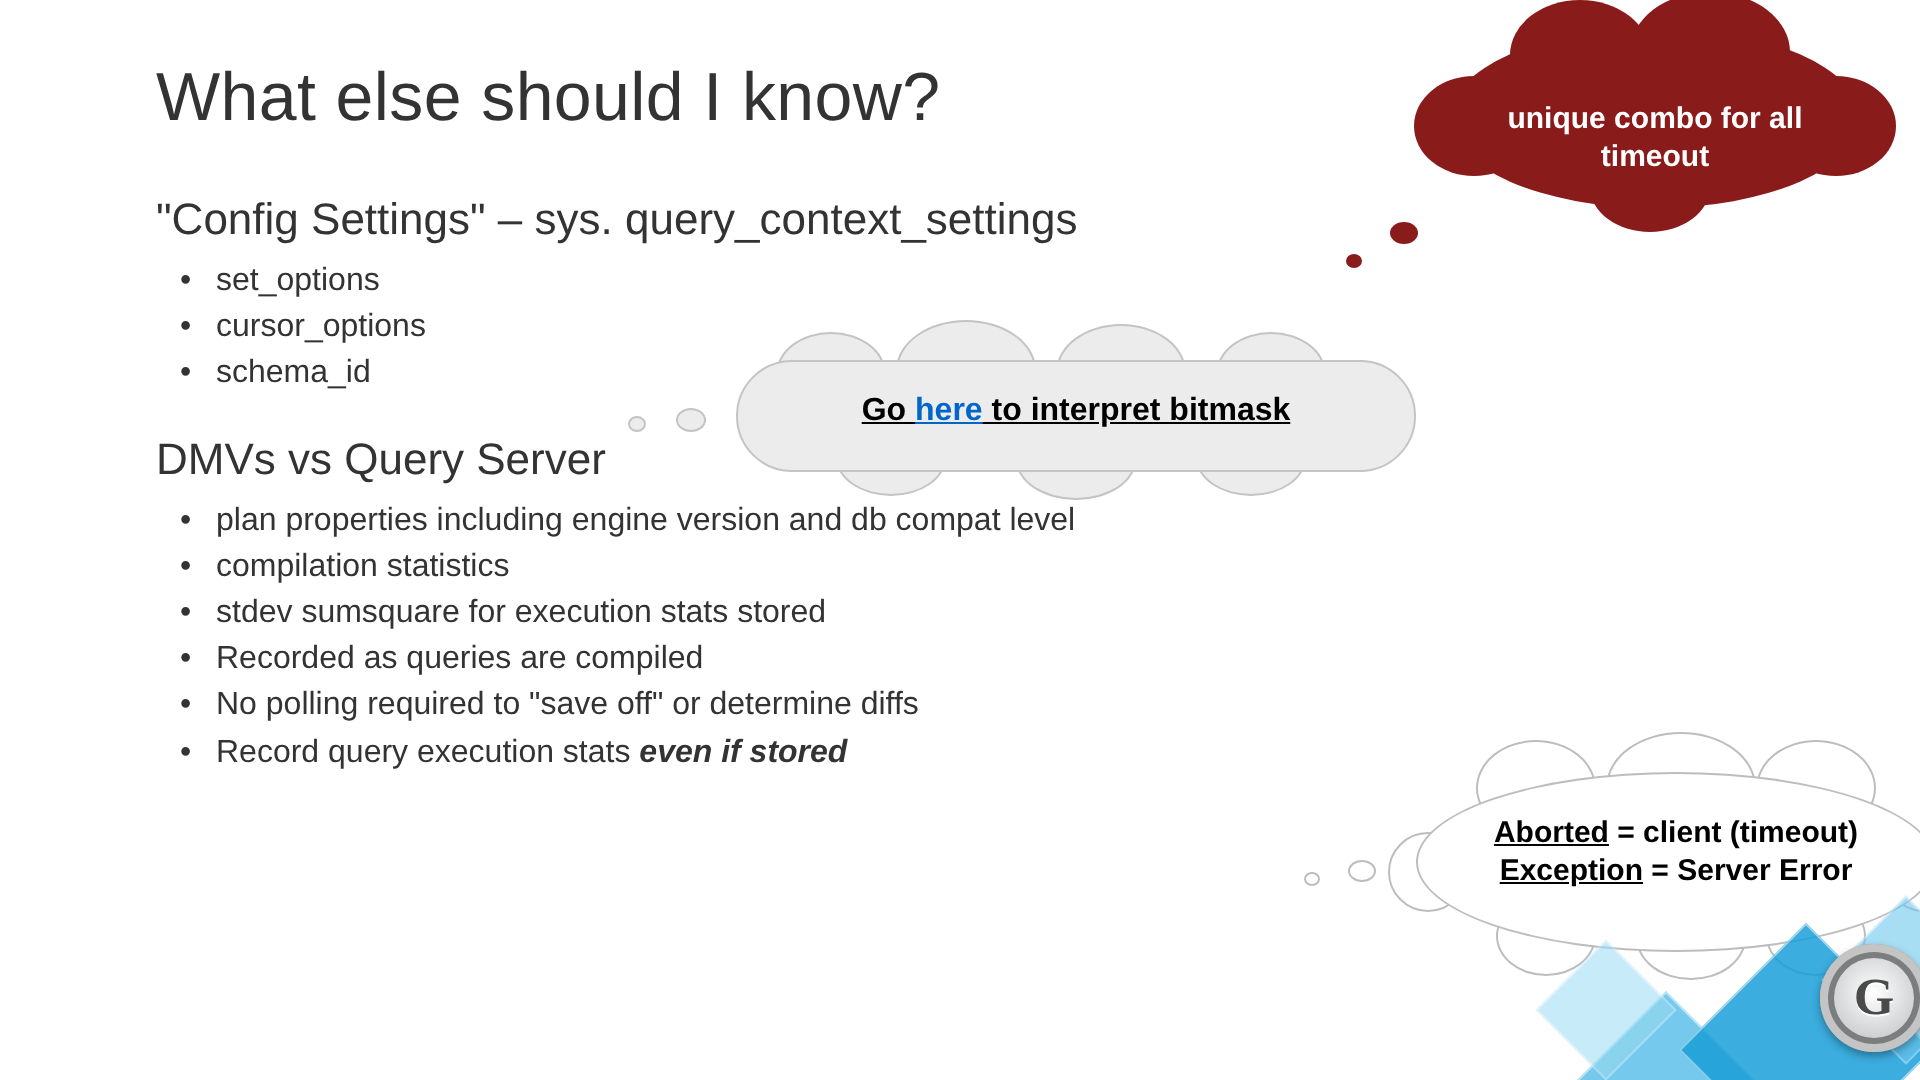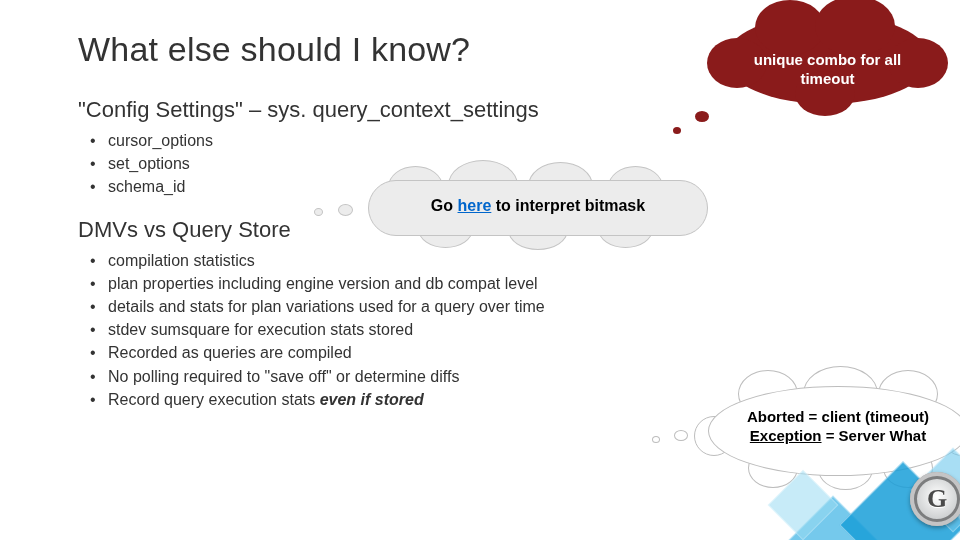--- a/index.html
+++ b/index.html
@@ -203,30 +203,29 @@
 </style>
 </head>
 <body>
 
 <div class="slide">
 
   <h1 class="title">What else should I know?</h1>
 
   <div class="section-heading">"Config Settings" –  sys. query_context_settings</div>
   <ul class="bullets">
+    <li>set_options</li>
     <li>cursor_options</li>
-    <li>set_options</li>
     <li>schema_id</li>
   </ul>
 
-  <div class="section-heading">DMVs vs Query Store</div>
+  <div class="section-heading">DMVs vs Query Server</div>
   <ul class="bullets">
+    <li>plan properties including engine version and db compat level</li>
     <li>compilation statistics</li>
-    <li>plan properties including engine version and db compat level</li>
-    <li>details and stats for plan variations used for a query over time</li>
     <li>stdev sumsquare for execution stats stored</li>
     <li>Recorded as queries are compiled</li>
     <li>No polling required to "save off" or determine diffs</li>
     <li>
       <span>Record query execution stats </span><span class="emph">even if stored</span>
     </li>
   </ul>
 
   <div class="cloud cloud-dark">
     <div class="bg"></div>
@@ -246,40 +245,40 @@
     <div class="lobe l1"></div>
       <div class="lobe l2"></div>
       <div class="lobe l3"></div>
       <div class="lobe l4"></div>
     <div class="lobe l5"></div>
       <div class="lobe l6"></div>
       <div class="lobe l7"></div>
     <div class="bg"></div>
     <div class="tail1"></div>
       <div class="tail2"></div>
-    <div class="cloud-text" style="font-weight:700;">
+    <div class="cloud-text" style="font-weight:700;text-decoration:underline;">
       <span>Go </span><a href="#">here</a><span> to interpret bitmask</span>
     </div>
   </div>
 
   <div class="cloud cloud-white">
     <div class="lobe l1"></div>
       <div class="lobe l2"></div>
       <div class="lobe l3"></div>
     <div class="lobe l4"></div>
       <div class="lobe l5"></div>
       <div class="lobe l6"></div>
     <div class="lobe lside"></div>
       <div class="lobe rside"></div>
     <div class="bg"></div>
     <div class="tail1"></div>
       <div class="tail2"></div>
     <div class="cloud-text">
-      <span style="text-align:center;">Aborted</span><span> = client (timeout)</span><br>
-      <span style="text-decoration:underline;text-align:right;">Exception</span><span> =  Server What</span>
+      <span style="text-decoration:underline;text-align:center;">Aborted</span><span> = client (timeout)</span><br>
+      <span style="text-decoration:underline;text-align:right;">Exception</span><span> =  Server Error</span>
     </div>
   </div>
 
   <div class="decor">
     <div class="sq sq2"></div>
     <div class="sq sq4"></div>
     <div class="sq sq1"></div>
     <div class="sq sq3"></div>
   </div>
   <div class="medallion">

